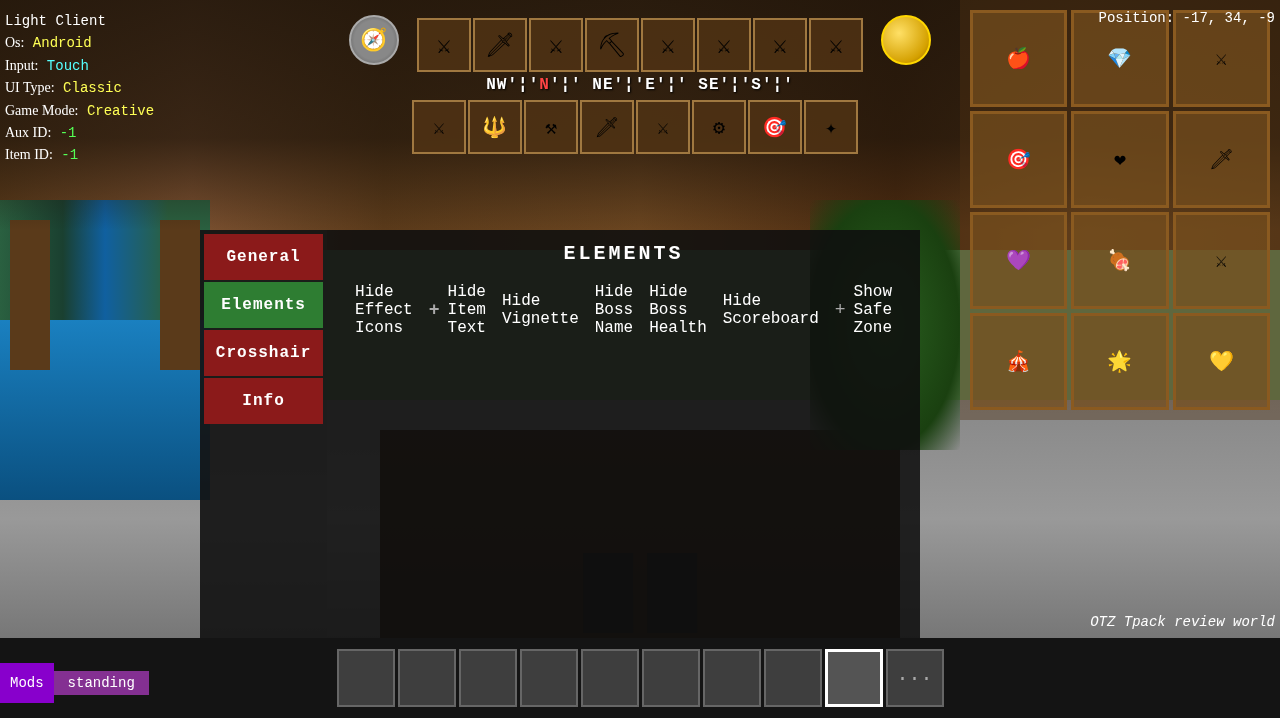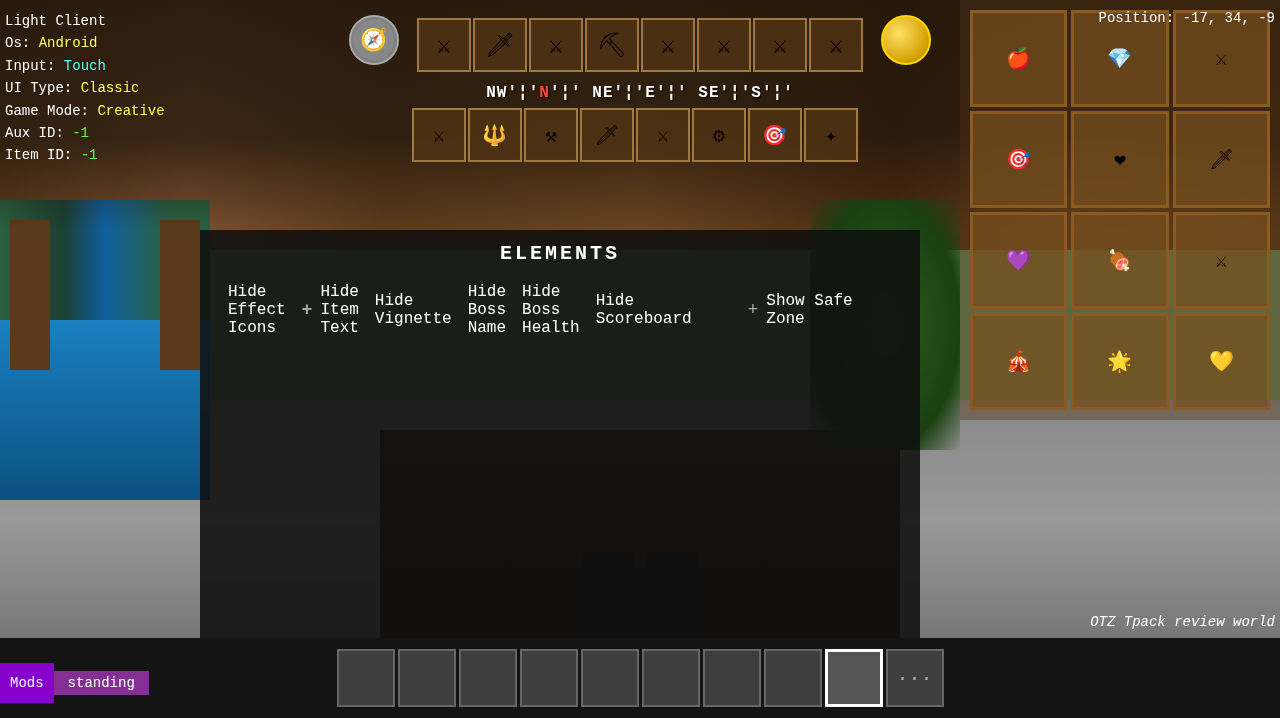--- a/index.html
+++ b/index.html
@@ -74,21 +74,21 @@
       margin-left: 10px;
     }
 
     
     #compass-bar {
       text-align: center;
       color: #fff;
       font-size: 16px;
       font-weight: bold;
       font-family: 'Courier New', monospace;
-      margin-top: 12px;
+      margin-top: 4px;
       text-shadow: 1px 1px 2px #000;
       letter-spacing: 1px;
     }
 
     #compass-bar span.red { color: #ff4444; }
 
     #speed-display {
       text-align: center;
       color: #fff;
       font-size: 18px;
@@ -160,21 +160,21 @@
       top: 10px;
       left: 5px;
       z-index: 20;
       color: #fff;
       font-family: 'Courier New', monospace;
       font-size: 14px;
       line-height: 1.6;
     }
 
     .hud-line { display: block; }
-    .hud-label { color: #fff; }
+    .hud-label { color: #fff; font-family: Liberation Serif, serif; }
     .hud-value-yellow { color: #ffff55; }
     .hud-value-green { color: #55ff55; }
     .hud-value-cyan { color: #55ffff; }
 
     
     #hud-position {
       position: absolute;
       top: 10px;
       right: 5px;
       z-index: 20;
@@ -510,20 +510,26 @@
 
 <div id="right-foliage"></div>
 
 <div id="player-feet">
   <div class="player-leg"></div>
   <div class="player-leg"></div>
 </div>
 
 <div id="menu-overlay">
 
+  <div id="sidebar">
+    <button class="sidebar-btn red">General</button>
+    <button class="sidebar-btn green">Elements</button>
+    <button class="sidebar-btn red">Crosshair</button>
+    <button class="sidebar-btn red2">Info</button>
+  </div>
 
   <div id="main-panel">
     <div id="panel-title">ELEMENTS</div>
     <div id="panel-content">
 
       <div style="display:flex;">
         <div class="panel-item">
           <span>Hide Effect Icons</span>
         </div>
         <div class="panel-item">

